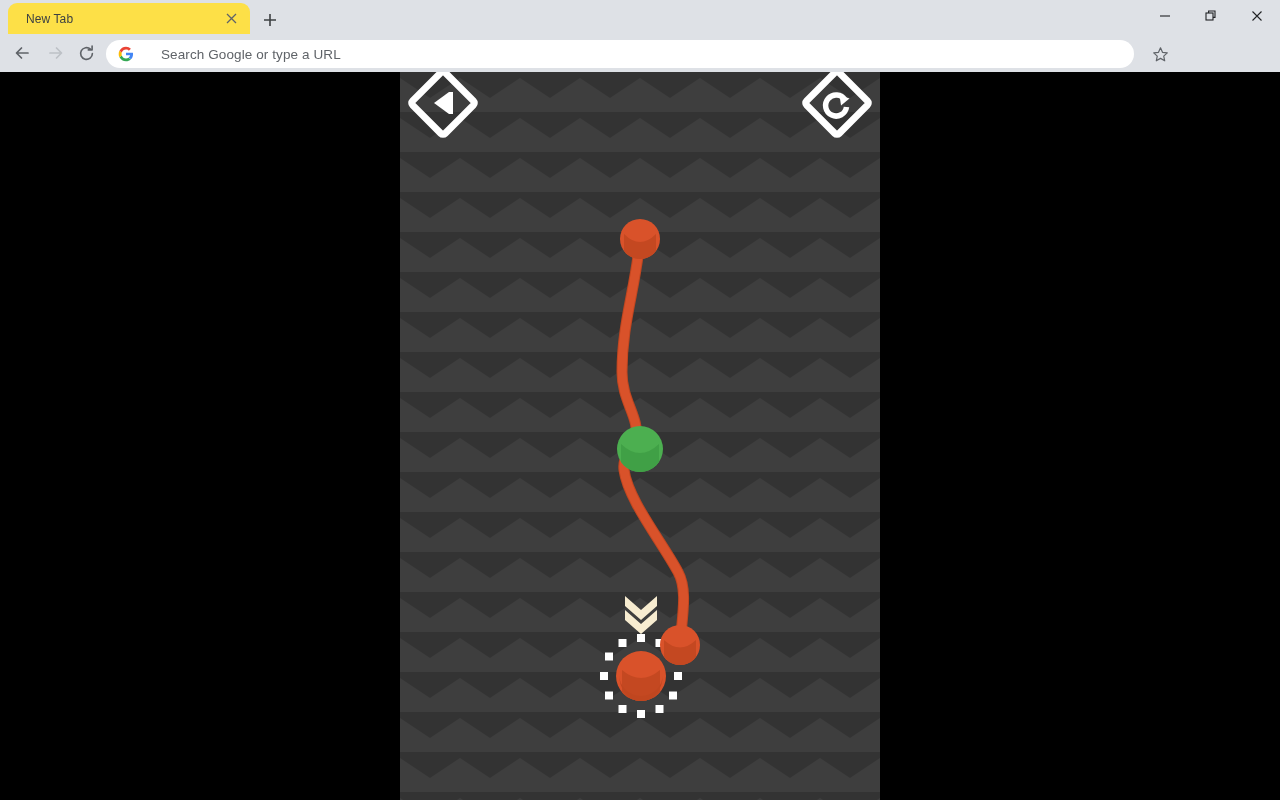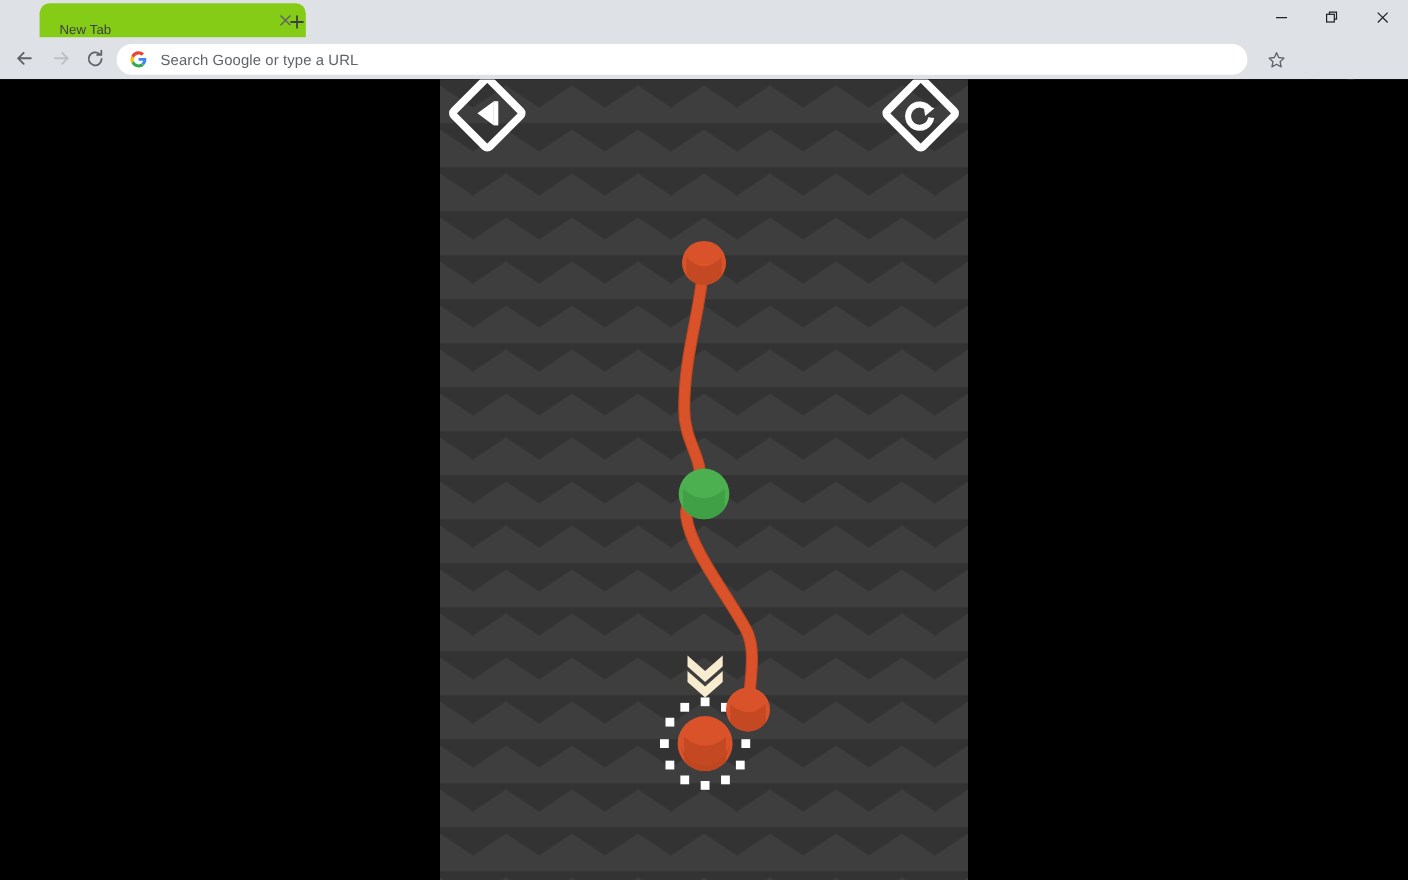--- a/index.html
+++ b/index.html
@@ -14,22 +14,22 @@
     position:absolute; top:0; left:0; width:1280px; height:72px;
     background:#dee1e6;
   }
 
   
   #tabstrip{
     position:absolute; top:0; left:0; width:1280px; height:34px;
   }
   #tab{
     position:absolute; left:8px; top:3px; width:242px; height:31px;
-    background:#84cc16; border-radius:9px 9px 0 0;
-    display:flex; align-items:flex-end;margin-left:28px;
+    background:#fde047; border-radius:9px 9px 0 0;
+    display:flex; align-items:center;
   }
   #tab-title{
     margin-left:18px; font-size:12px; color:#3c4043;
     white-space:nowrap; overflow:hidden; text-overflow:ellipsis;
     max-width:170px; letter-spacing:.1px;
   }
   #tab-close{
     position:absolute; right:10px; top:7px; width:17px; height:17px;
     border-radius:50%; display:flex; align-items:center; justify-content:center;
   }
@@ -56,21 +56,21 @@
   .navbtn{
     position:absolute; top:3px; width:32px; height:32px;
     display:flex; align-items:center; justify-content:center; border-radius:50%;
   }
   #btn-back{ left:6px; }
   #btn-fwd{ left:40px; }
   #btn-reload{ left:70px; }
 
   #omnibox{
     position:absolute; left:106px; top:6px; width:1028px; height:28px;
-    background:#fff; border-radius:14px; display:flex; align-items:center;
+    background:#fff; border-radius:14px; display:flex; align-items:center;gap:15px;
   }
   #google-icon{ margin-left:12px; width:16px; height:16px; flex:none; }
   #omnibox-text{
     margin-left:12px; font-size:13.5px; color:#5f6368; letter-spacing:.1px;
   }
   #btn-star{
     position:absolute; left:1146px; top:6px; width:28px; height:28px;
     display:flex; align-items:center; justify-content:center; border-radius:50%;
   }
   #avatar{

